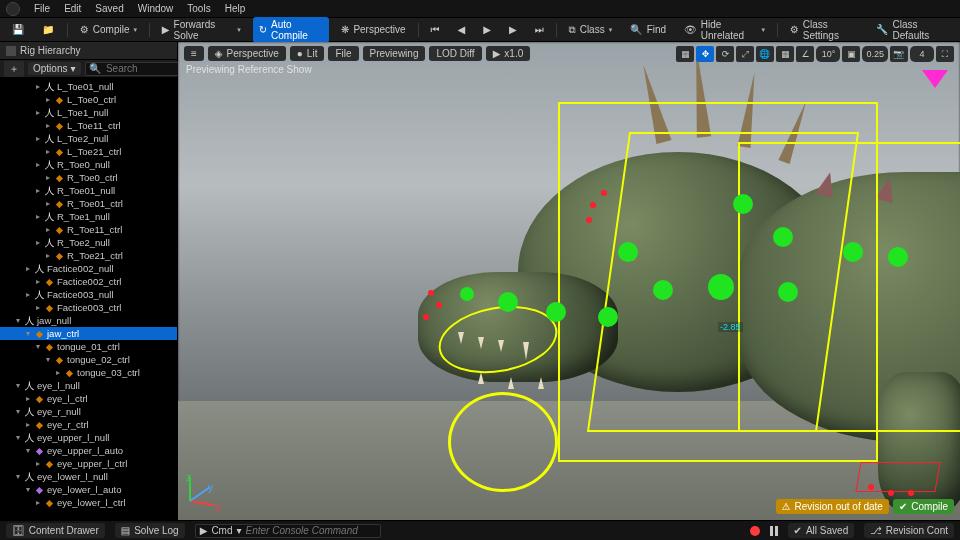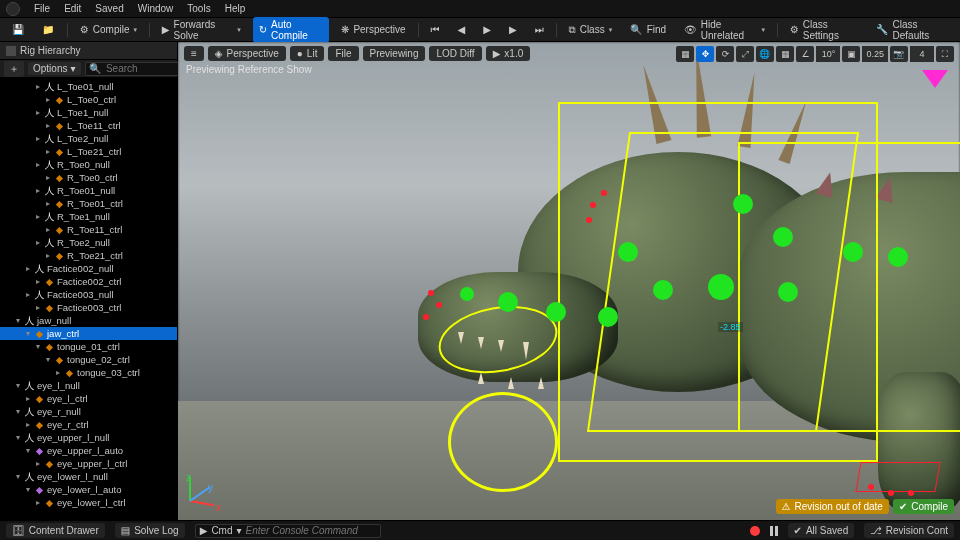--- a/index.html
+++ b/index.html
@@ -75,21 +75,21 @@
   .pink { position: absolute; width: 26px; height: 18px; background: #ff2ad4; clip-path: polygon(0 0, 100% 0, 50% 100%); }
 
   
   .vp-topbar { position: absolute; top: 4px; left: 6px; display: flex; gap: 4px; z-index: 30;}
   .pill { background: rgba(25,25,25,.85); border-radius: 3px; padding: 2px 7px; display: flex; align-items: center; gap: 4px; cursor: pointer; color: #c8c8c8; }
 
   
   .vp-topright { position: absolute; top: 4px; right: 6px; display: flex; gap: 2px; align-items: center; z-index: 30; }
   .vpbtn { width: 18px; height: 16px; background: rgba(25,25,25,.85); border-radius: 2px; display: flex; align-items: center; justify-content: center; cursor: pointer; font-size: 9px; color: #c8c8c8;}
   .vpbtn.sel { background: #0b67d0; color: #fff; }
-  .vpnum { min-width: 24px; padding: 0 4px; height: 16px; background: rgba(25,25,25,.85); border-radius: 0; display: flex; align-items: center; justify-content: center; font-size: 9px; }
+  .vpnum { min-width: 24px; padding: 0 4px; height: 16px; background: rgba(25,25,25,.85); border-radius: 5px; display: flex; align-items: center; justify-content: center; font-size: 9px; }
 
   .preview-text { position: absolute; top: 22px; left: 8px; color: #e2e2e2; font-size: 10px; z-index: 30;}
 
   .vp-warn { position: absolute; right: 6px; bottom: 6px; display: flex; gap: 4px; z-index: 30;}
   .warn-pill { background: #c28a00; color: #fff; padding: 2px 6px; border-radius: 3px; display: flex; align-items: center; gap: 4px; }
   .compile-pill { background: #3a8f2f; color: #fff; padding: 2px 6px; border-radius: 3px; display: flex; align-items: center; gap: 4px; }
 
   
   .statusbar { display: flex; align-items: center; height: 20px; background: #141414; border-top: 1px solid #000; padding: 0 6px; gap: 10px; }
   .status-btn { display: flex; align-items: center; gap: 4px; padding: 2px 6px; background: #232323; border-radius: 3px; cursor: pointer; }

